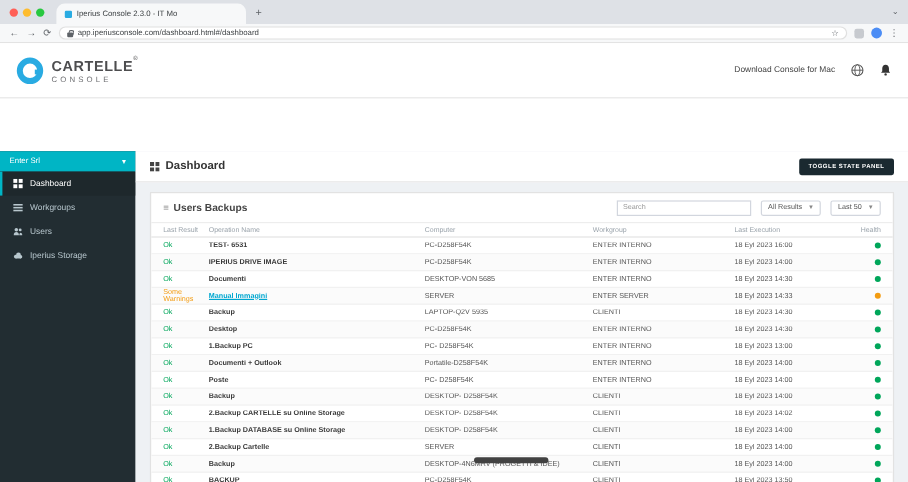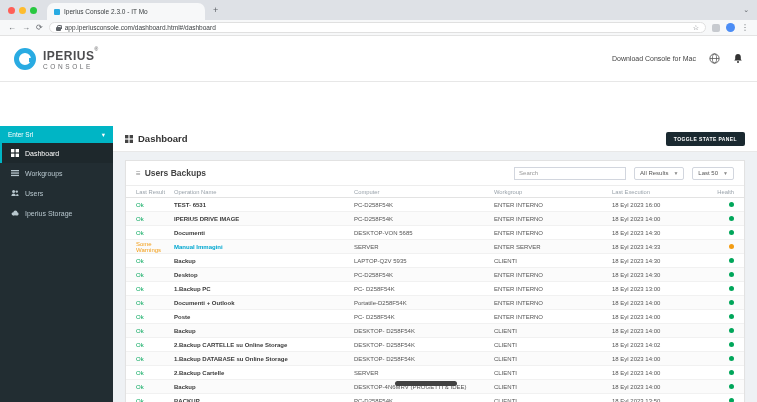--- a/index.html
+++ b/index.html
@@ -114,21 +114,21 @@
     </div>
     <span class="ext-ic"></span>
     <span class="avatar"></span>
     <span class="menu-dots">⋮</span>
   </div>
 
   <div class="app-header">
     <div class="brand">
       <div class="brand-ring"></div>
       <div class="brand-text">
-        <div><span class="brand-l1">IPERIUS</span><span class="brand-reg">®</span></div>
+        <div><span class="brand-l1">CARTELLE</span><span class="brand-reg">®</span></div>
         <div class="brand-l2">CONSOLE</div>
       </div>
     </div>
     <div class="header-right">
       <span class="dl-link">Download Console for Mac</span>
       <span class="hdr-ic">
         <svg width="11" height="11" viewBox="0 0 10 10">
             <circle cx="5" cy="5" r="4.2" fill="none" stroke="#555" stroke-width="0.8"></circle>
             <ellipse cx="5" cy="5" rx="1.9" ry="4.2" fill="none" stroke="#555" stroke-width="0.7"></ellipse>
             <line x1="0.8" y1="5" x2="9.2" y2="5" stroke="#555" stroke-width="0.7"></line>

